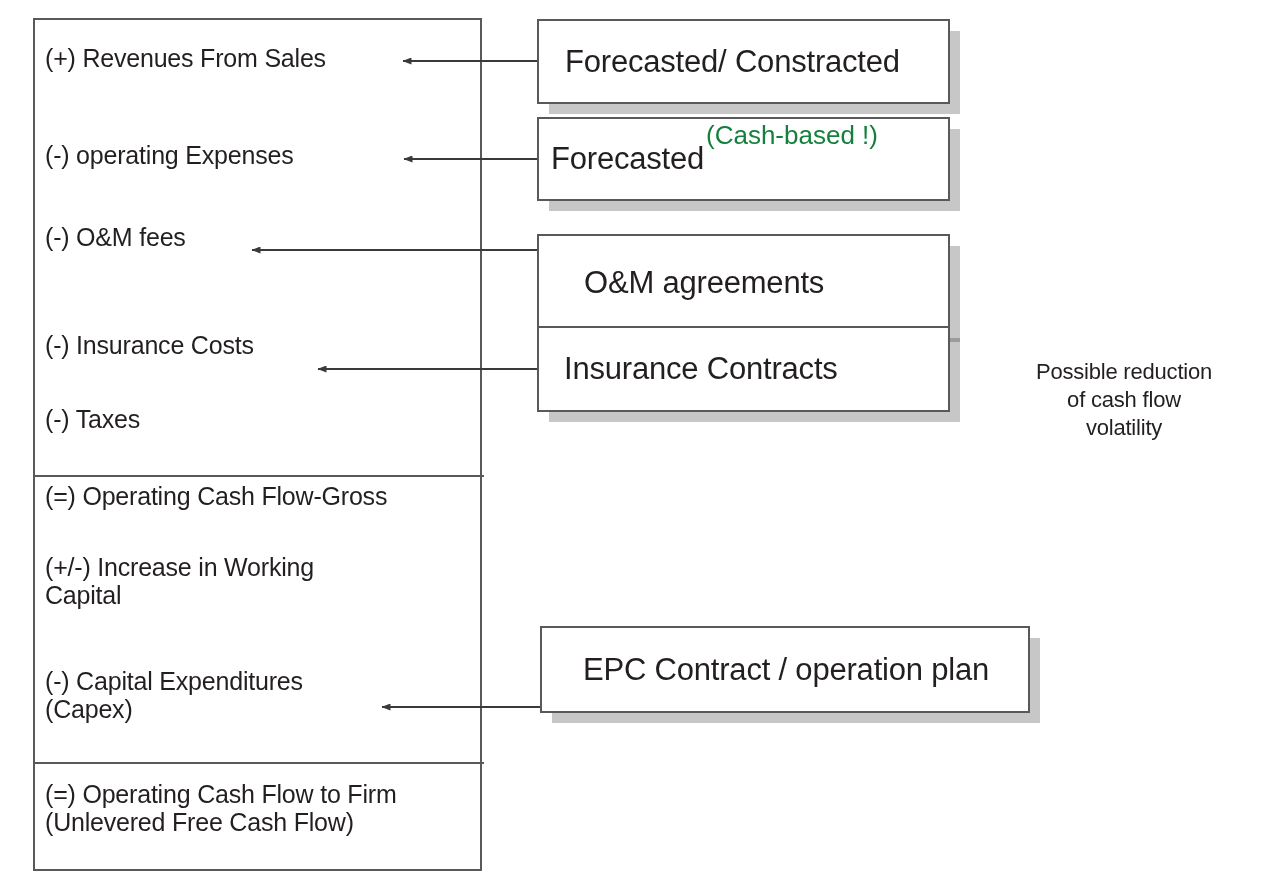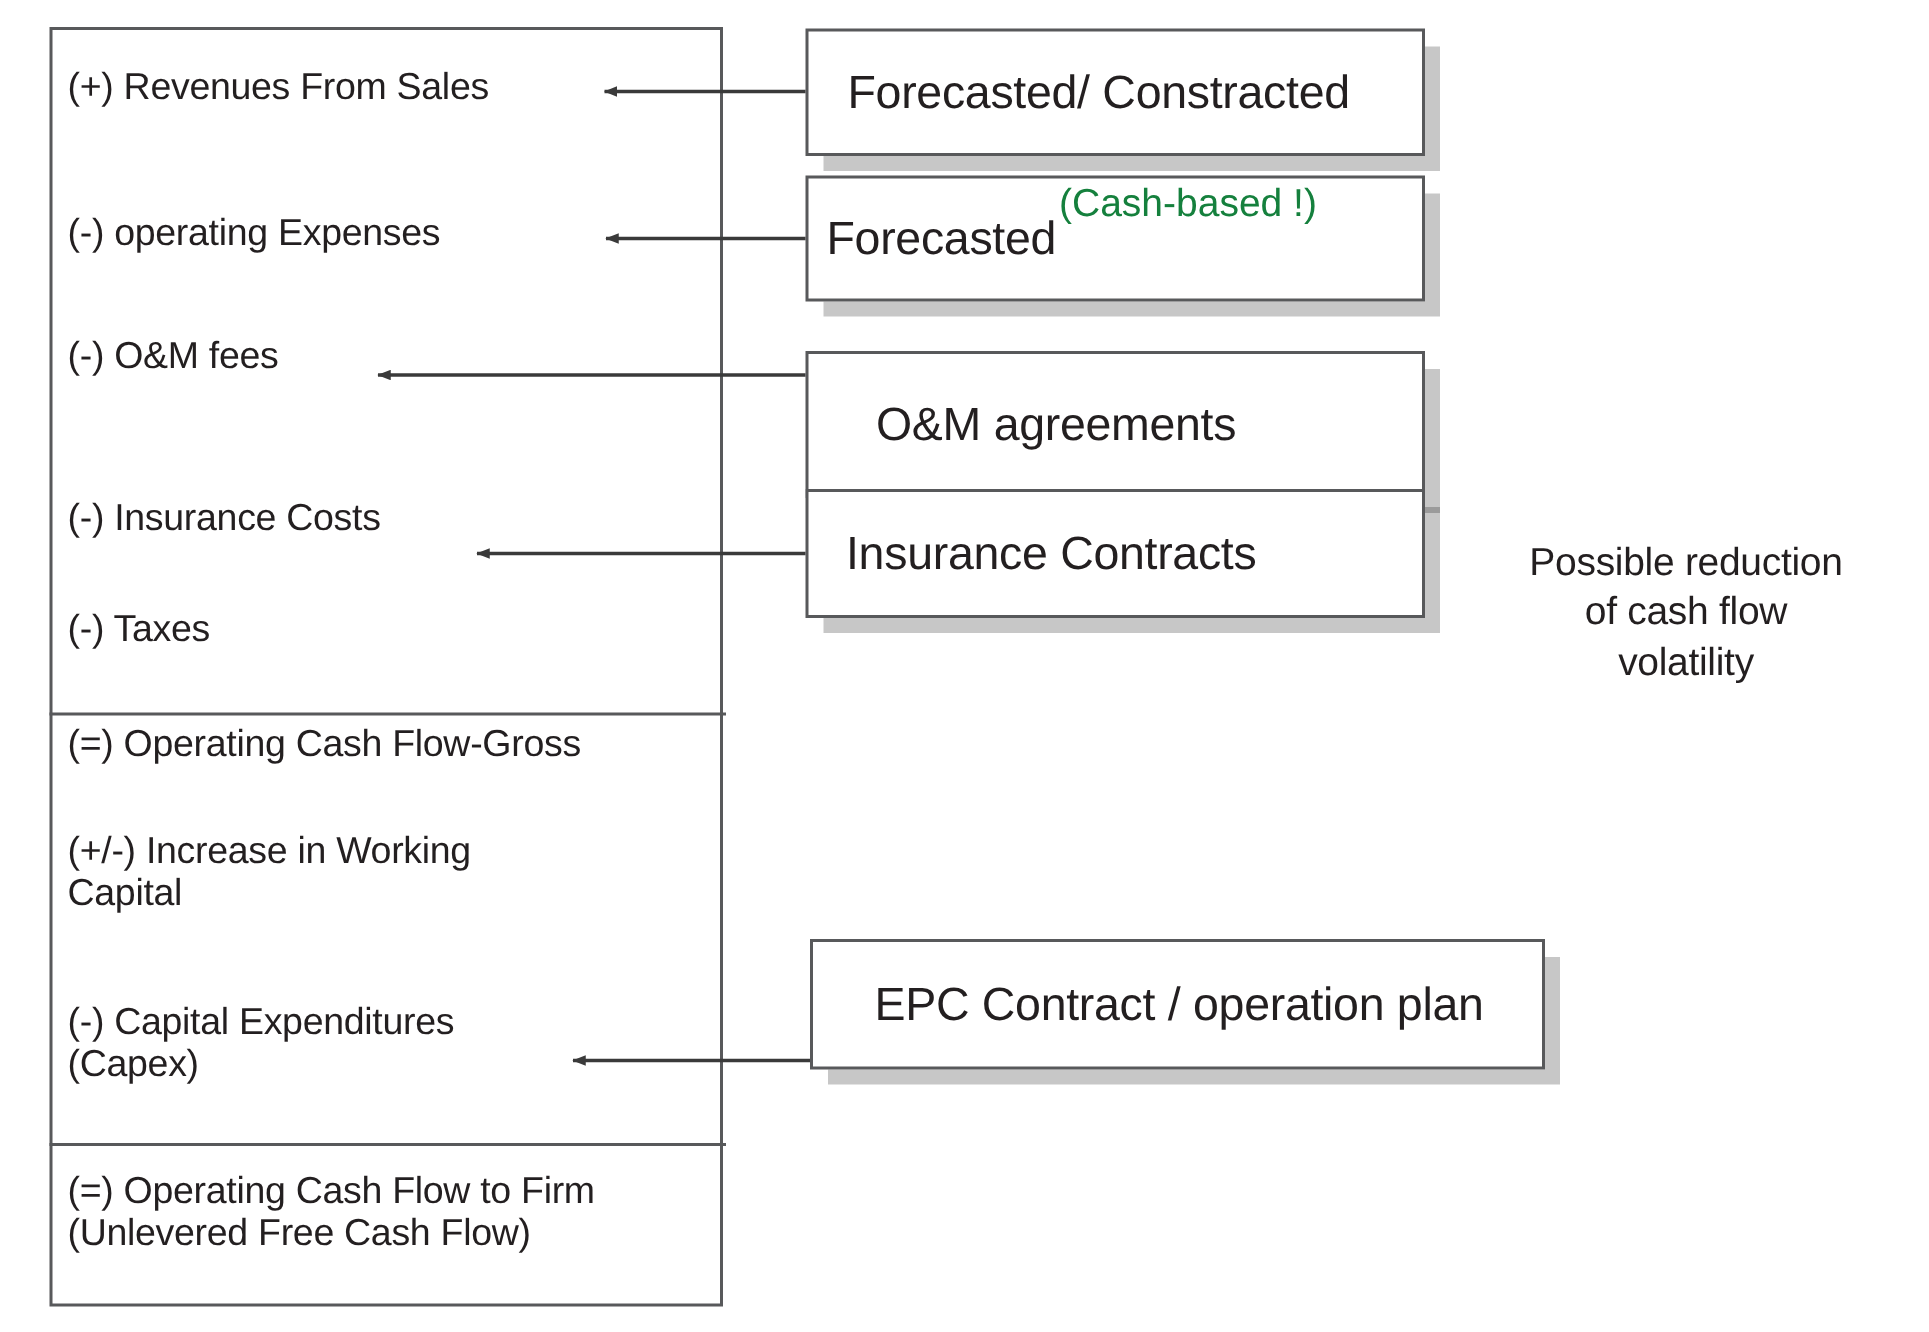--- a/index.html
+++ b/index.html
@@ -88,21 +88,21 @@
   }
 
   
   #volatility-note {
     position: absolute;
     left: 968px;
     top: 358px;
     width: 312px;
     text-align: center;
     color: #231f20;
-    font-size: 26px;
+    font-size: 22px;
     line-height: 1.28;
     letter-spacing: -0.2px;
   }
 
   
   #arrows {
     position: absolute;
     left: 0; top: 0;
     width: 1286px; height: 888px;
     pointer-events: none;

